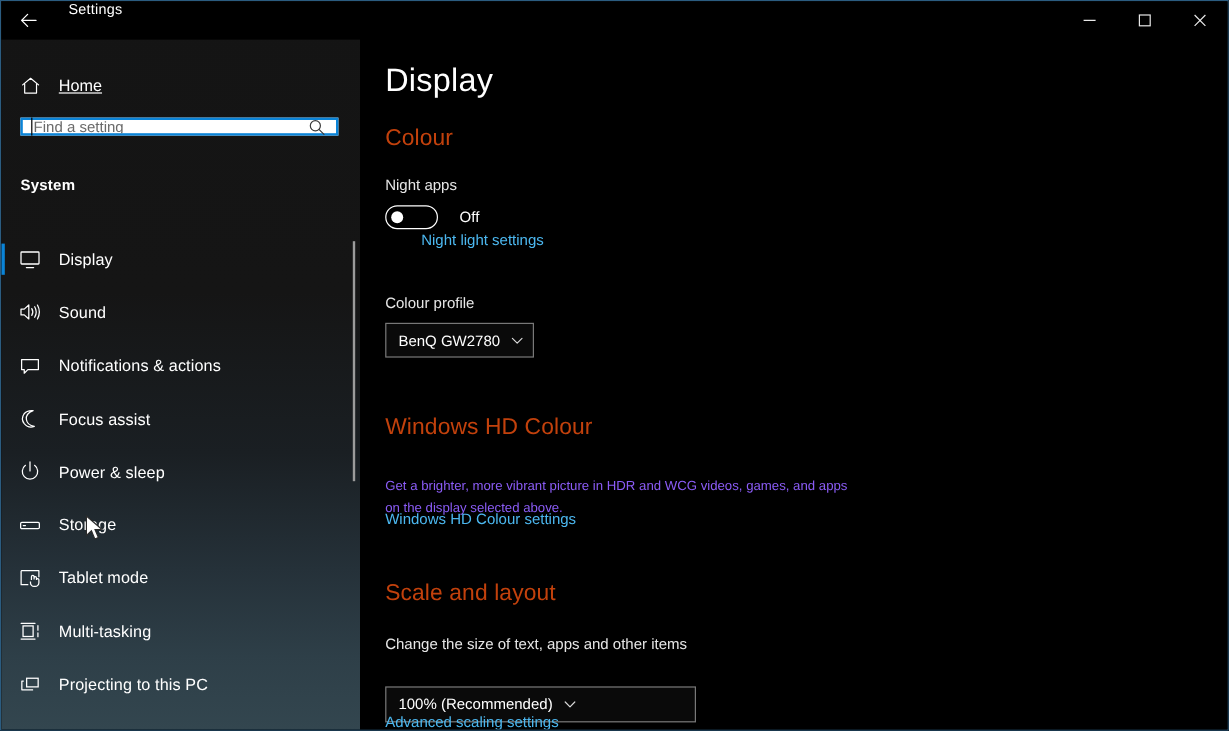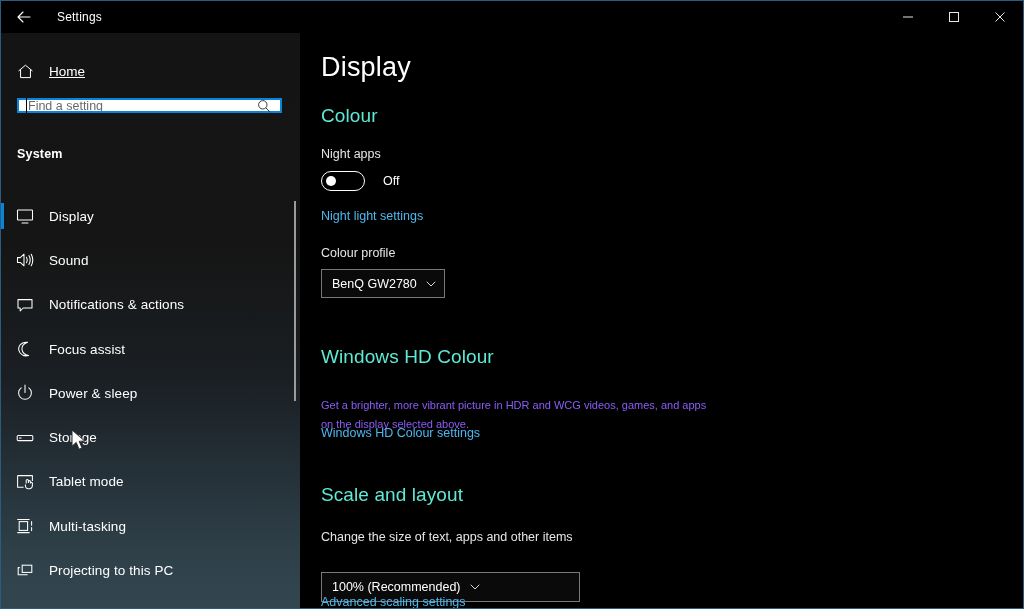--- a/index.html
+++ b/index.html
@@ -22,21 +22,20 @@
   }
 
   
   #titlebar {
     position: absolute;
     top: 0; left: 0;
     width: 1022px;
     height: 32px;
     background: #000000;
     display: flex;
-    align-items: center;
     z-index: 40;
   }
 
   #back-btn {
     width: 46px;
     height: 32px;
     display: flex;
     align-items: center;
     justify-content: center;
     color: #ffffff;
@@ -233,21 +232,21 @@
     font-weight: 300;
     color: #ffffff;
     letter-spacing: 0.2px;
   }
 
   .section-title {
     position: absolute;
     left: 21px;
     font-size: 19px;
     font-weight: 400;
-    color: #5eead4;
+    color: #c2410c;
     letter-spacing: 0.1px;
   }
   #title-colour { top: 72px; }
   #title-hdr    { top: 313px; }
   #title-scale  { top: 451px; }
 
   .field-label {
     position: absolute;
     left: 21px;
     font-size: 12.5px;
@@ -288,21 +287,21 @@
   }
 
   .link {
     position: absolute;
     left: 21px;
     font-size: 12.5px;
     color: #4cb8f0;
     text-decoration: none;
     cursor: default;
   }
-  #link-nightlight  { top: 176px; }
+  #link-nightlight  { top: 160px; margin-left: 30px; }
   #link-hdr         { top: 393px; }
   #link-advscaling  { top: 562px; }
 
   .combo {
     position: absolute;
     background: #0a0a0a;
     border: 1px solid #787878;
     display: flex;
     align-items: center;
     justify-content: flex-start;

